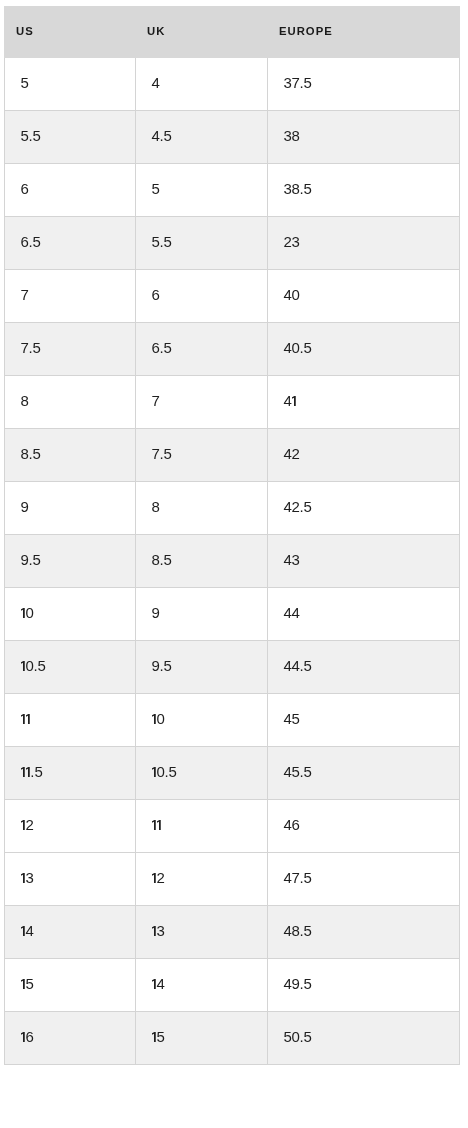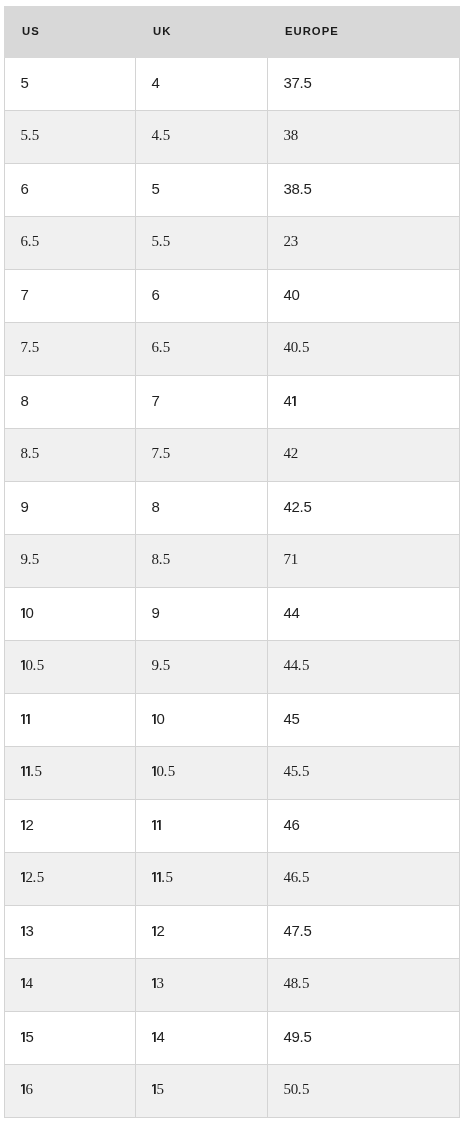--- a/index.html
+++ b/index.html
@@ -37,40 +37,39 @@
     vertical-align: middle;
     box-sizing: border-box;
   }
   table.size-table thead th {
     background: #d8d8d8;
     color: #1a1a1a;
     font-size: 11.3px;
     font-weight: bold;
     letter-spacing: 1px;
     height: 51px;
-    padding: 0 0 1px 17px;
+    padding: 0 0 1px 11px;
     
     border: 1px solid #d8d8d8;
     line-height: 1;
   }
   table.size-table tbody td {
     height: 53px;
     font-size: 15px;
     letter-spacing: -0.35px;
     font-weight: normal;
     color: #1f1f1f;
     padding: 0 0 3.5px 15.5px;
     line-height: 1;
     border: 1px solid #d4d4d4;
     border-top: 0;
     background: #ffffff;
   }
   table.size-table tbody tr.alt td {
     background: #f0f0f0;
-    font-family: Liberation Serif, serif;
   }
 
   
   .g1 {
     display: inline-block;
     width: 4.9px;
     height: 10.3px;
     position: relative;
     vertical-align: baseline;
     overflow: visible;
@@ -159,21 +158,21 @@
             <td class="c3">42</td>
           </tr>
           <tr>
             <td class="c1">9</td>
             <td class="c2">8</td>
             <td class="c3">42<span class="gdot">.</span>5</td>
           </tr>
           <tr class="alt">
             <td class="c1">9<span class="gdot">.</span>5</td>
             <td class="c2">8<span class="gdot">.</span>5</td>
-            <td class="c3">71</td>
+            <td class="c3">43</td>
           </tr>
           <tr>
             <td class="c1"><span class="g1"><svg viewBox="0 0 64 205" preserveAspectRatio="none">
                   <path d="M64 0 L64 205 L34 205 L34 33 L0 56 L0 26 L40 0 Z" fill="currentColor"></path>
                 </svg></span>0</td>
             <td class="c2">9</td>
             <td class="c3">44</td>
           </tr>
           <tr class="alt">
             <td class="c1"><span class="g1"><svg viewBox="0 0 64 205" preserveAspectRatio="none">
@@ -207,31 +206,20 @@
           <tr>
             <td class="c1"><span class="g1"><svg viewBox="0 0 64 205" preserveAspectRatio="none">
                   <path d="M64 0 L64 205 L34 205 L34 33 L0 56 L0 26 L40 0 Z" fill="currentColor"></path>
                 </svg></span>2</td>
             <td class="c2"><span class="g1"><svg viewBox="0 0 64 205" preserveAspectRatio="none">
                   <path d="M64 0 L64 205 L34 205 L34 33 L0 56 L0 26 L40 0 Z" fill="currentColor"></path>
                 </svg></span><span class="g1"><svg viewBox="0 0 64 205" preserveAspectRatio="none">
                   <path d="M64 0 L64 205 L34 205 L34 33 L0 56 L0 26 L40 0 Z" fill="currentColor"></path>
                 </svg></span></td>
             <td class="c3">46</td>
-          </tr>
-          <tr class="alt">
-            <td class="c1"><span class="g1"><svg viewBox="0 0 64 205" preserveAspectRatio="none">
-                  <path d="M64 0 L64 205 L34 205 L34 33 L0 56 L0 26 L40 0 Z" fill="currentColor"></path>
-                </svg></span>2<span class="gdot">.</span>5</td>
-            <td class="c2"><span class="g1"><svg viewBox="0 0 64 205" preserveAspectRatio="none">
-                  <path d="M64 0 L64 205 L34 205 L34 33 L0 56 L0 26 L40 0 Z" fill="currentColor"></path>
-                </svg></span><span class="g1"><svg viewBox="0 0 64 205" preserveAspectRatio="none">
-                  <path d="M64 0 L64 205 L34 205 L34 33 L0 56 L0 26 L40 0 Z" fill="currentColor"></path>
-                </svg></span><span class="gdot">.</span>5</td>
-            <td class="c3">46<span class="gdot">.</span>5</td>
           </tr>
           <tr>
             <td class="c1"><span class="g1"><svg viewBox="0 0 64 205" preserveAspectRatio="none">
                   <path d="M64 0 L64 205 L34 205 L34 33 L0 56 L0 26 L40 0 Z" fill="currentColor"></path>
                 </svg></span>3</td>
             <td class="c2"><span class="g1"><svg viewBox="0 0 64 205" preserveAspectRatio="none">
                   <path d="M64 0 L64 205 L34 205 L34 33 L0 56 L0 26 L40 0 Z" fill="currentColor"></path>
                 </svg></span>2</td>
             <td class="c3">47<span class="gdot">.</span>5</td>
           </tr>

